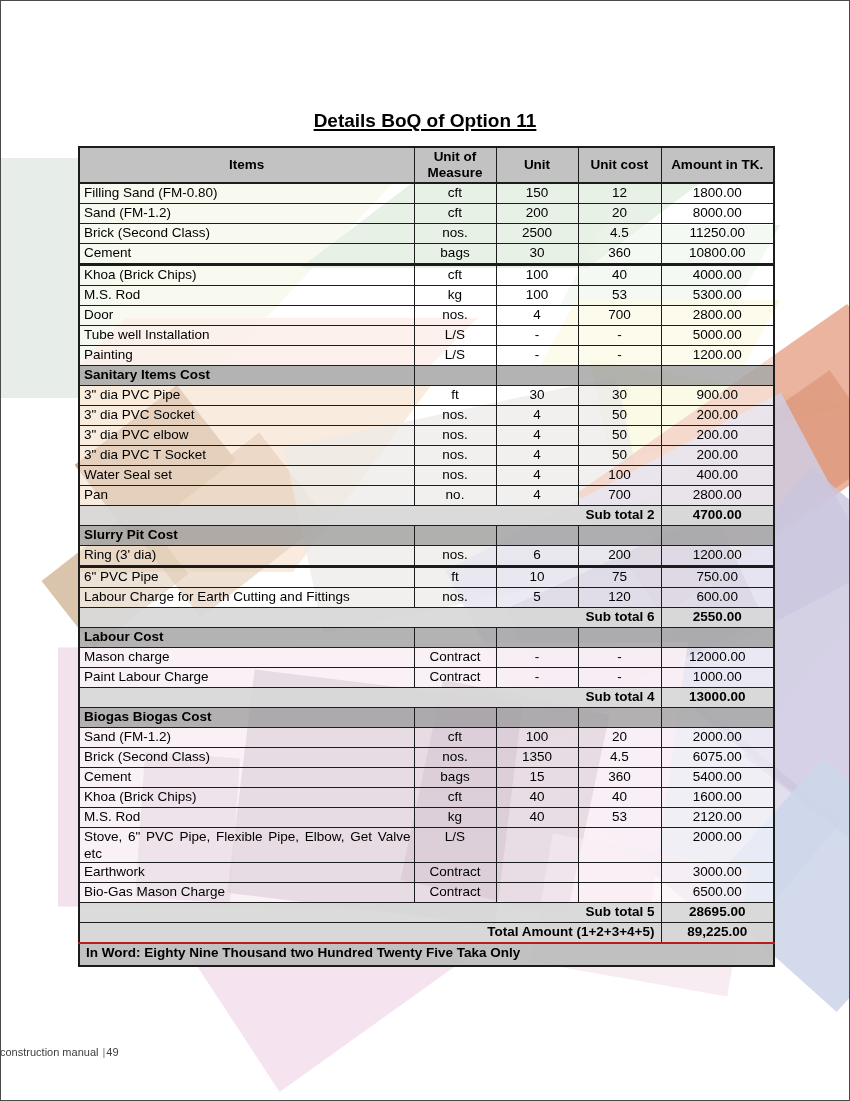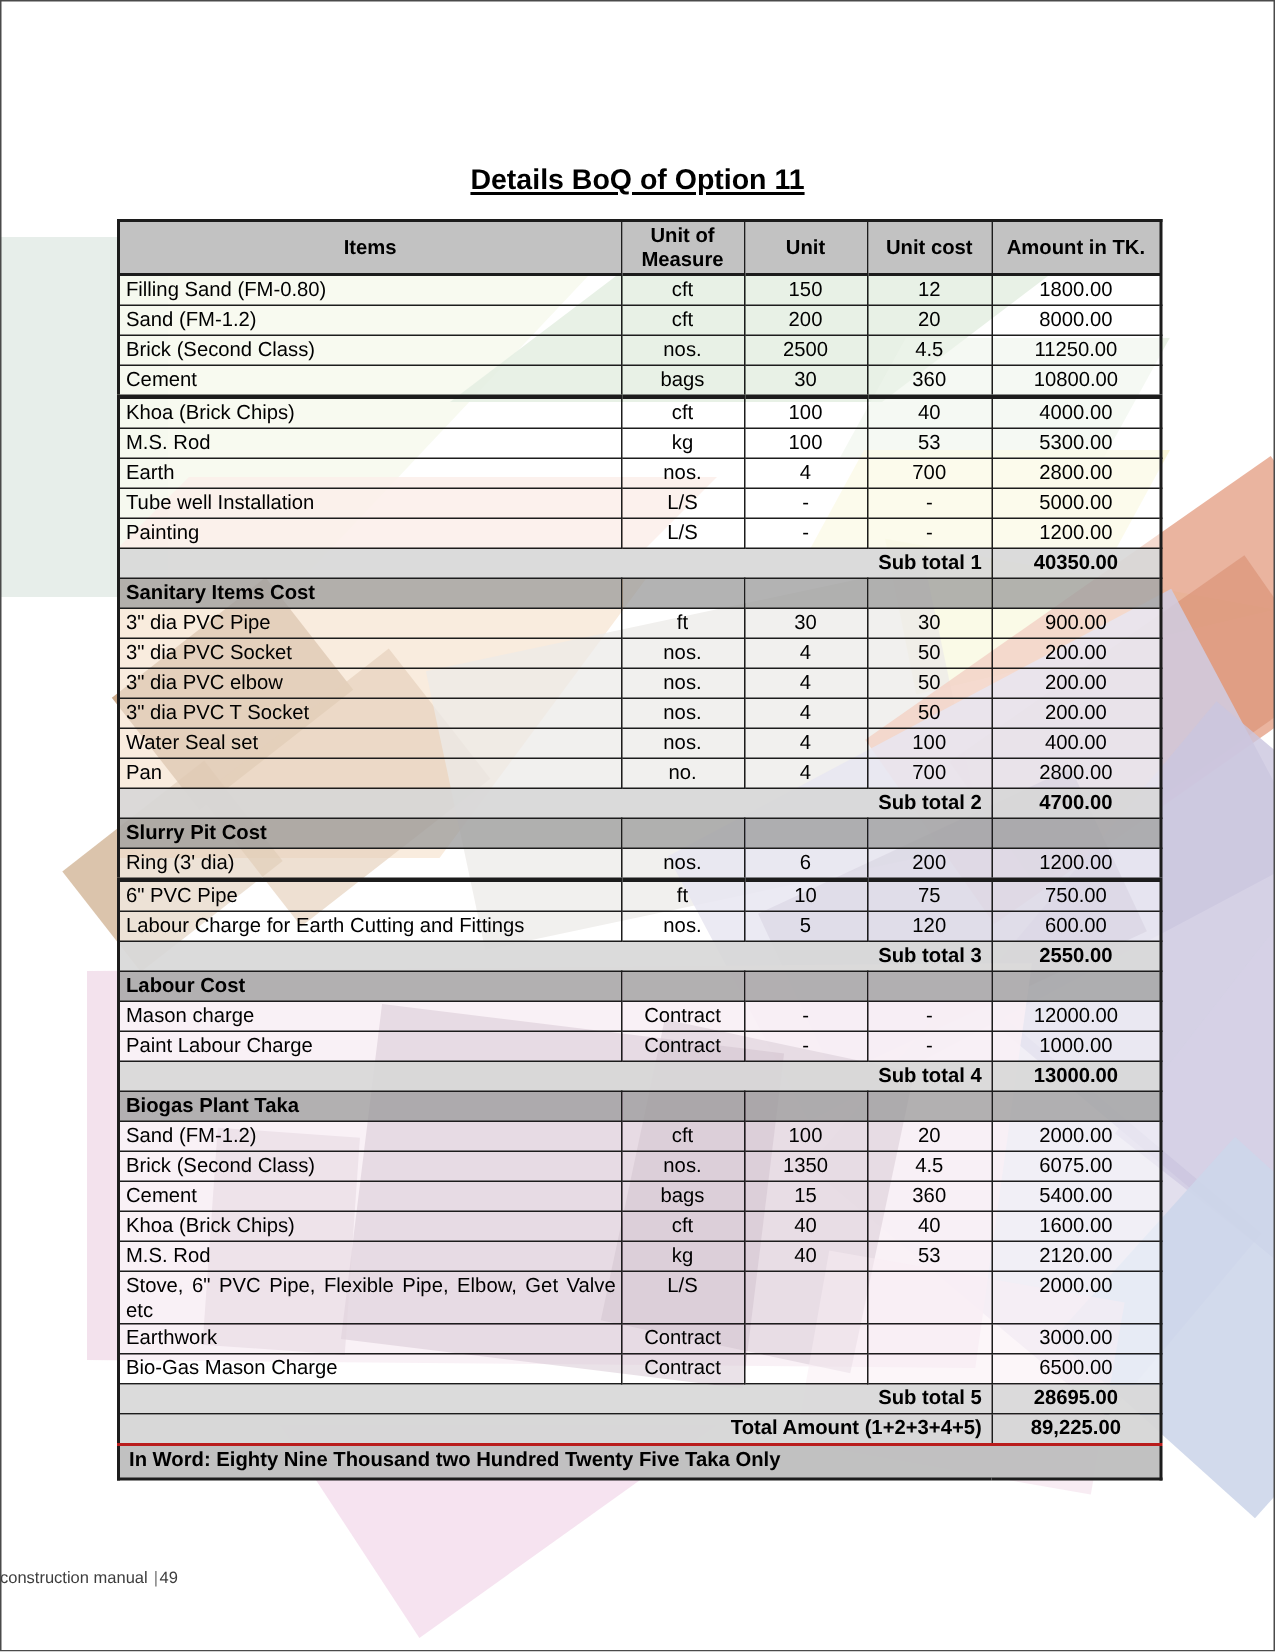--- a/index.html
+++ b/index.html
@@ -170,43 +170,39 @@
         <td class="c">4000.00</td>
       </tr>
       <tr class="row-item">
         <td class="items">M.S. Rod</td>
         <td class="c">kg</td>
         <td class="c">100</td>
         <td class="c">53</td>
         <td class="c">5300.00</td>
       </tr>
       <tr class="row-item">
-        <td class="items">Earth</td>
+        <td class="items">Door</td>
         <td class="c">nos.</td>
         <td class="c">4</td>
         <td class="c">700</td>
         <td class="c">2800.00</td>
       </tr>
       <tr class="row-item">
         <td class="items">Tube well Installation</td>
         <td class="c">L/S</td>
         <td class="c">-</td>
         <td class="c">-</td>
         <td class="c">5000.00</td>
       </tr>
       <tr class="row-item">
         <td class="items">Painting</td>
         <td class="c">L/S</td>
         <td class="c">-</td>
         <td class="c">-</td>
         <td class="c">1200.00</td>
-      </tr>
-      <tr class="row-subtotal">
-        <td class="label-right" colspan="4">Sub total 1</td>
-        <td class="c">40350.00</td>
       </tr>
       <tr class="row-section">
         <td class="items section-label">Sanitary Items Cost</td>
         <td class="c"></td>
         <td class="c"></td>
         <td class="c"></td>
         <td class="c"></td>
       </tr>
       <tr class="row-item">
         <td class="items">3" dia PVC Pipe</td>
@@ -276,21 +272,21 @@
         <td class="c">750.00</td>
       </tr>
       <tr class="row-item">
         <td class="items" style="text-align: justify; margin-left: 26px;">Labour Charge for Earth Cutting and Fittings</td>
         <td class="c">nos.</td>
         <td class="c">5</td>
         <td class="c">120</td>
         <td class="c">600.00</td>
       </tr>
       <tr class="row-subtotal">
-        <td class="label-right" colspan="4">Sub total 3</td>
+        <td class="label-right" colspan="4">Sub total 6</td>
         <td class="c">2550.00</td>
       </tr>
       <tr class="row-section">
         <td class="items section-label">Labour Cost</td>
         <td class="c"></td>
         <td class="c"></td>
         <td class="c"></td>
         <td class="c"></td>
       </tr>
       <tr class="row-item">
@@ -305,21 +301,21 @@
         <td class="c">Contract</td>
         <td class="c">-</td>
         <td class="c">-</td>
         <td class="c">1000.00</td>
       </tr>
       <tr class="row-subtotal">
         <td class="label-right" colspan="4">Sub total 4</td>
         <td class="c">13000.00</td>
       </tr>
       <tr class="row-section">
-        <td class="items section-label">Biogas Plant Taka</td>
+        <td class="items section-label">Biogas Biogas Cost</td>
         <td class="c"></td>
         <td class="c"></td>
         <td class="c"></td>
         <td class="c"></td>
       </tr>
       <tr class="row-item">
         <td class="items">Sand (FM-1.2)</td>
         <td class="c">cft</td>
         <td class="c">100</td>
         <td class="c">20</td>

